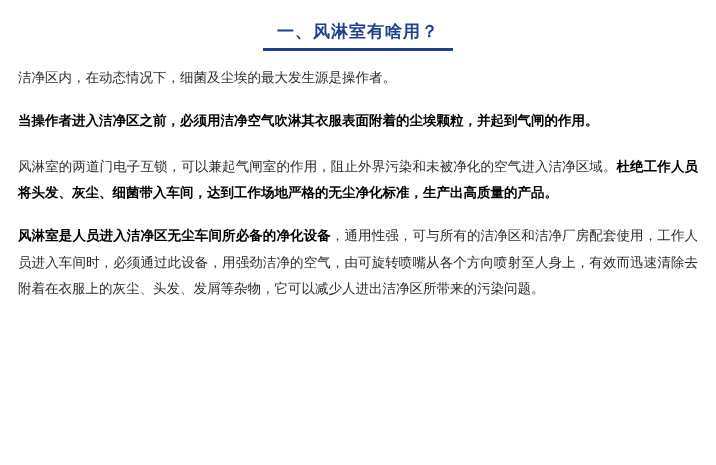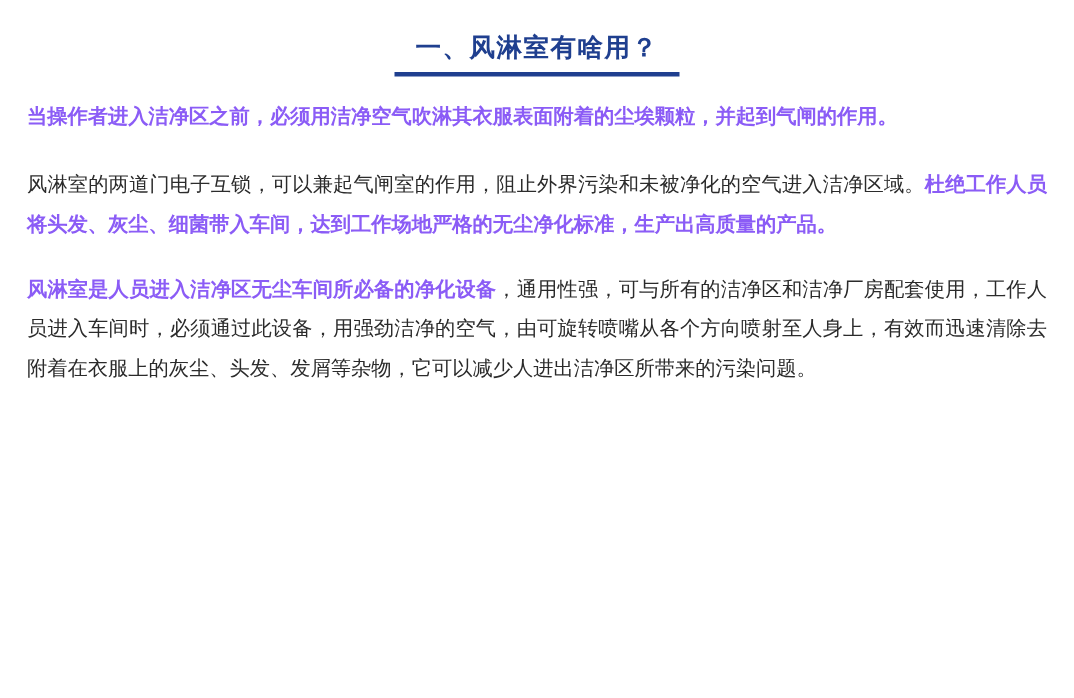--- a/index.html
+++ b/index.html
@@ -44,37 +44,40 @@
     font-size: 13.5px;
     line-height: 1.95;
     text-align: justify;
     margin: 0 0 17px 0;
   }
   .p-gap-large {
     margin-bottom: 19px;
   }
   .bold {
     font-weight: bold;
-    color: #8b5cf6;
+    color: #000000;
   }
   .seg {
     display: inline;
   }
 </style>
 </head>
 <body>
 
 <div class="page">
 
   <div class="title-wrap">
     <div class="title-box">
       <span class="title-text">一、风淋室有啥用？</span>
     </div>
   </div>
 
+  <p class="body-block">
+    <span class="seg">洁净区内，在动态情况下，细菌及尘埃的最大发生源是操作者。</span>
+  </p>
 
   <p class="body-block p-gap-large">
     <span class="seg bold">当操作者进入洁净区之前，必须用洁净空气吹淋其衣服表面附着的尘埃颗粒，并起到气闸的作用。</span>
   </p>
 
   <p class="body-block">
     <span class="seg">风淋室的两道门电子互锁，可以兼起气闸室的作用，阻止外界污染和未被净化的空气进入洁净区域。</span><span class="seg bold">杜绝工作人员将头发、灰尘、细菌带入车间，达到工作场地严格的无尘净化标准，生产出高质量的产品。</span>
   </p>
 
   <p class="body-block p-gap-large">

